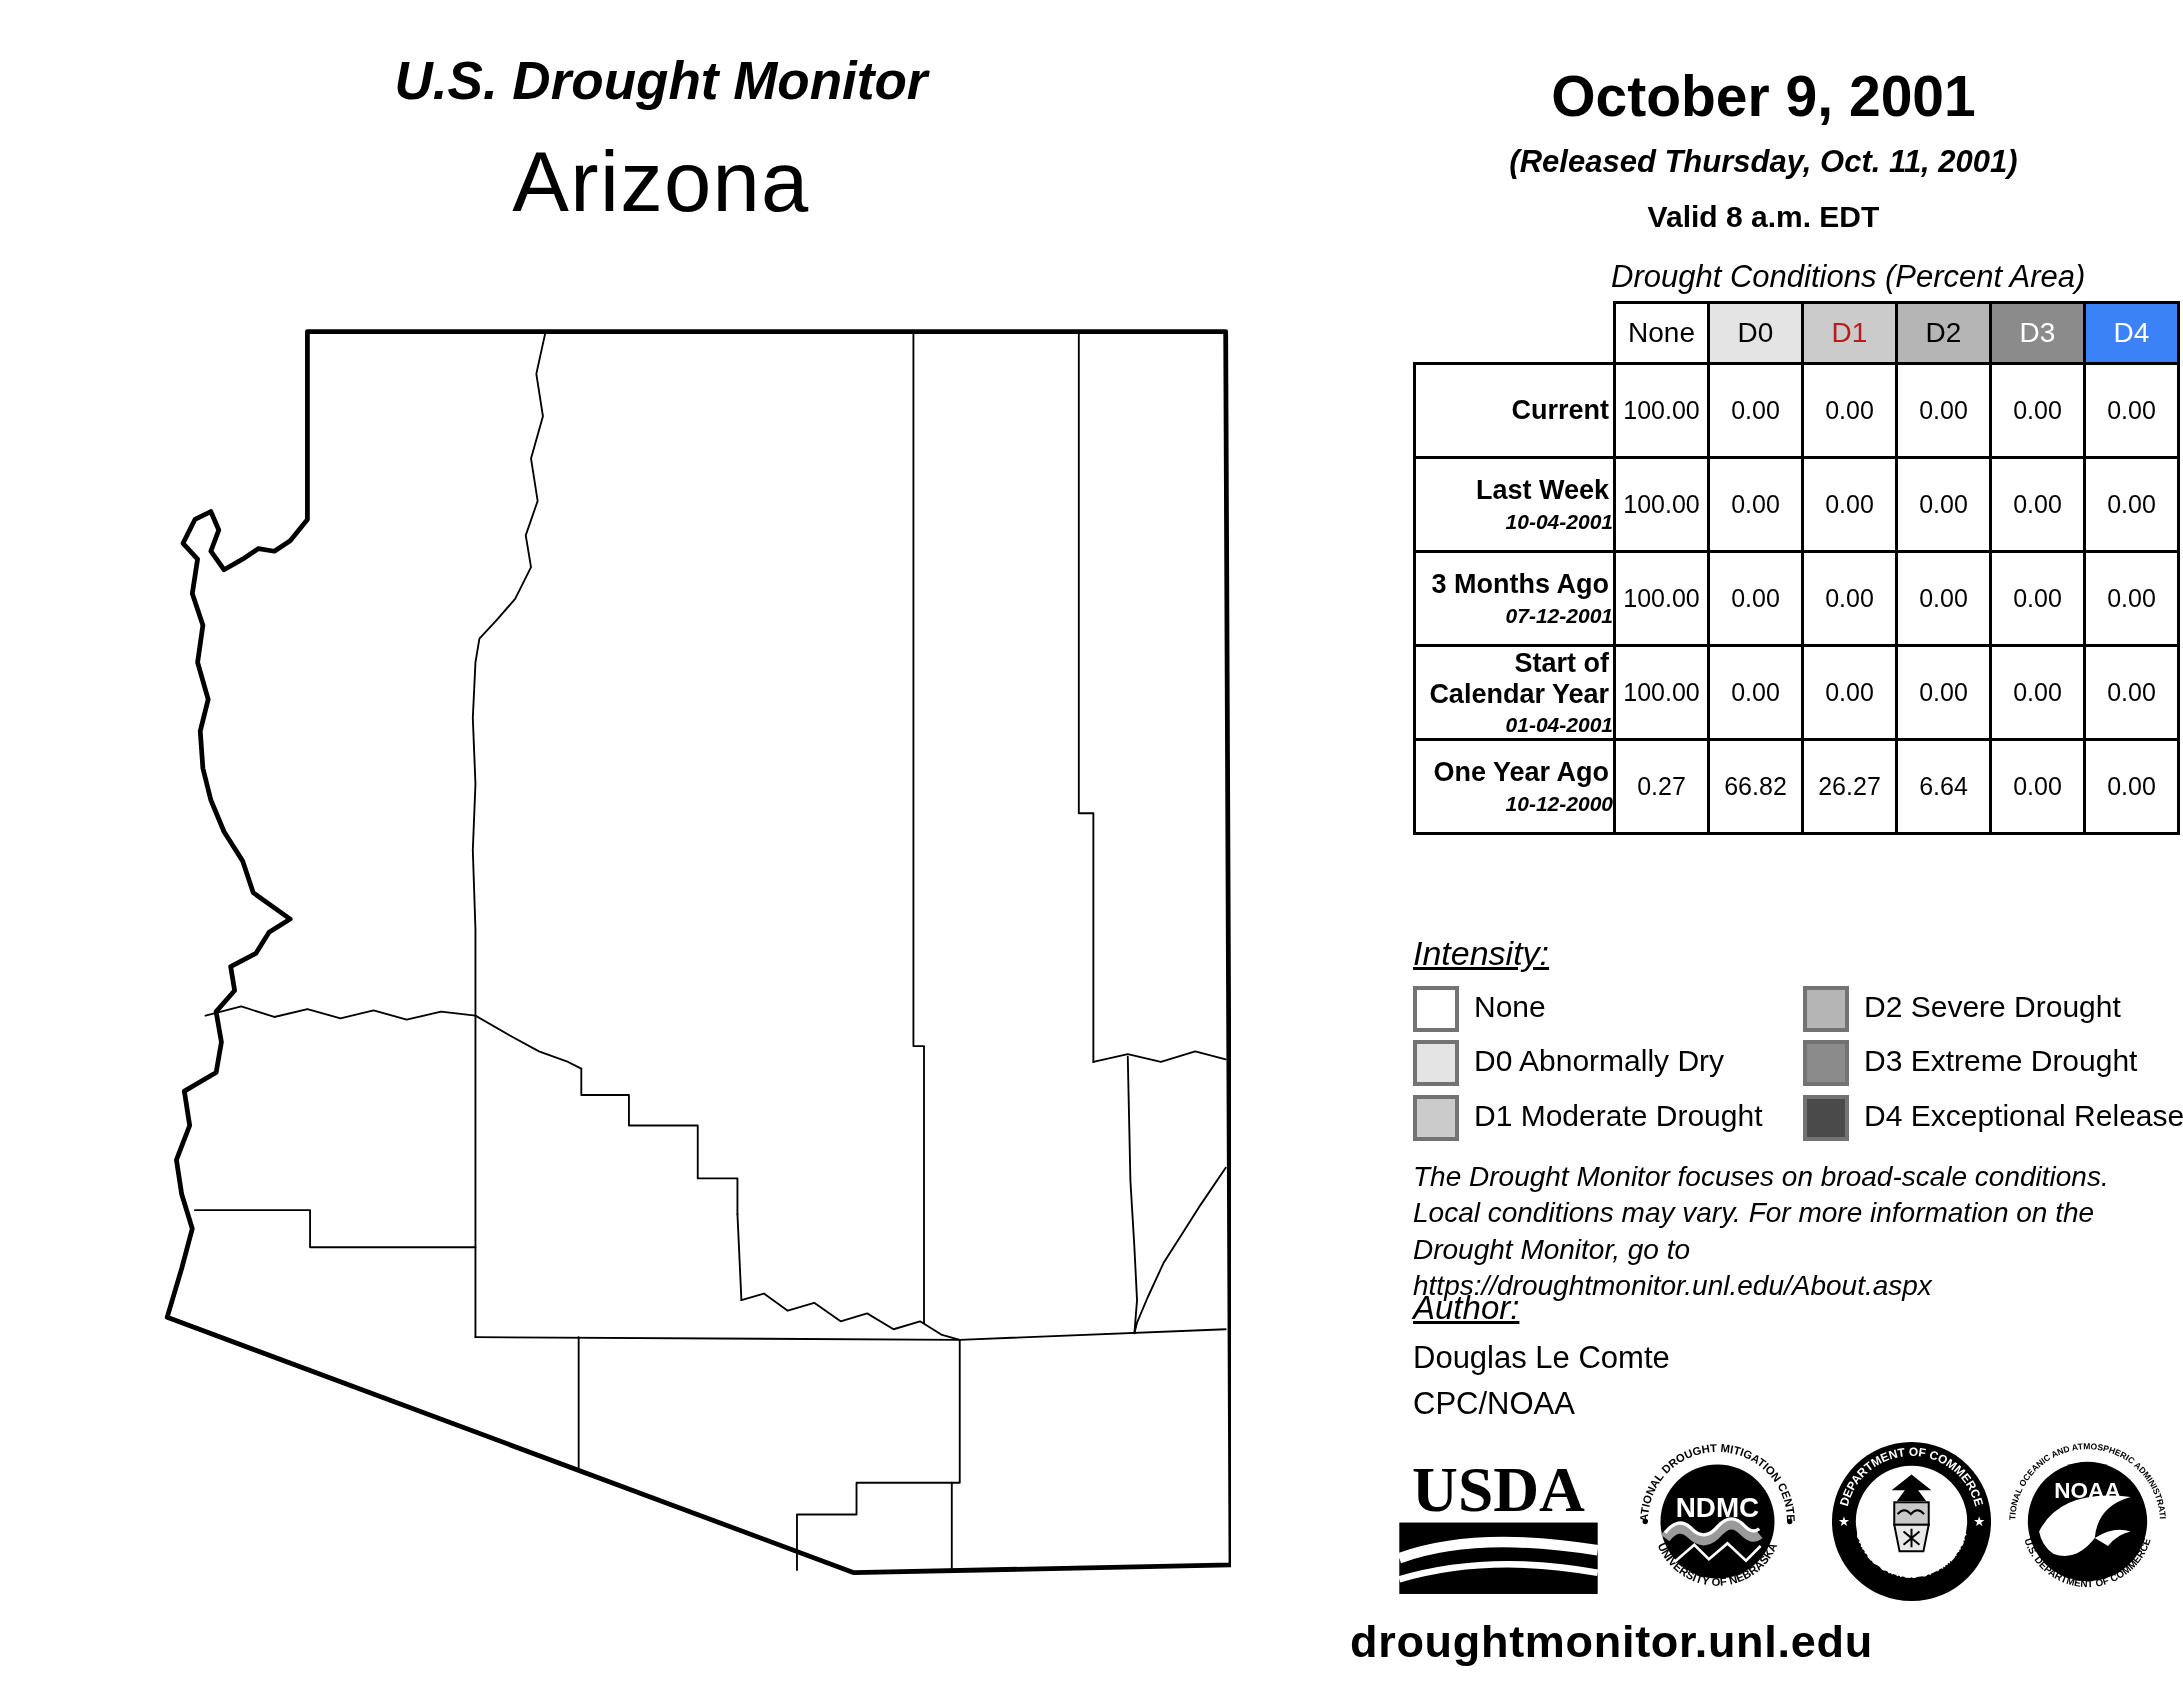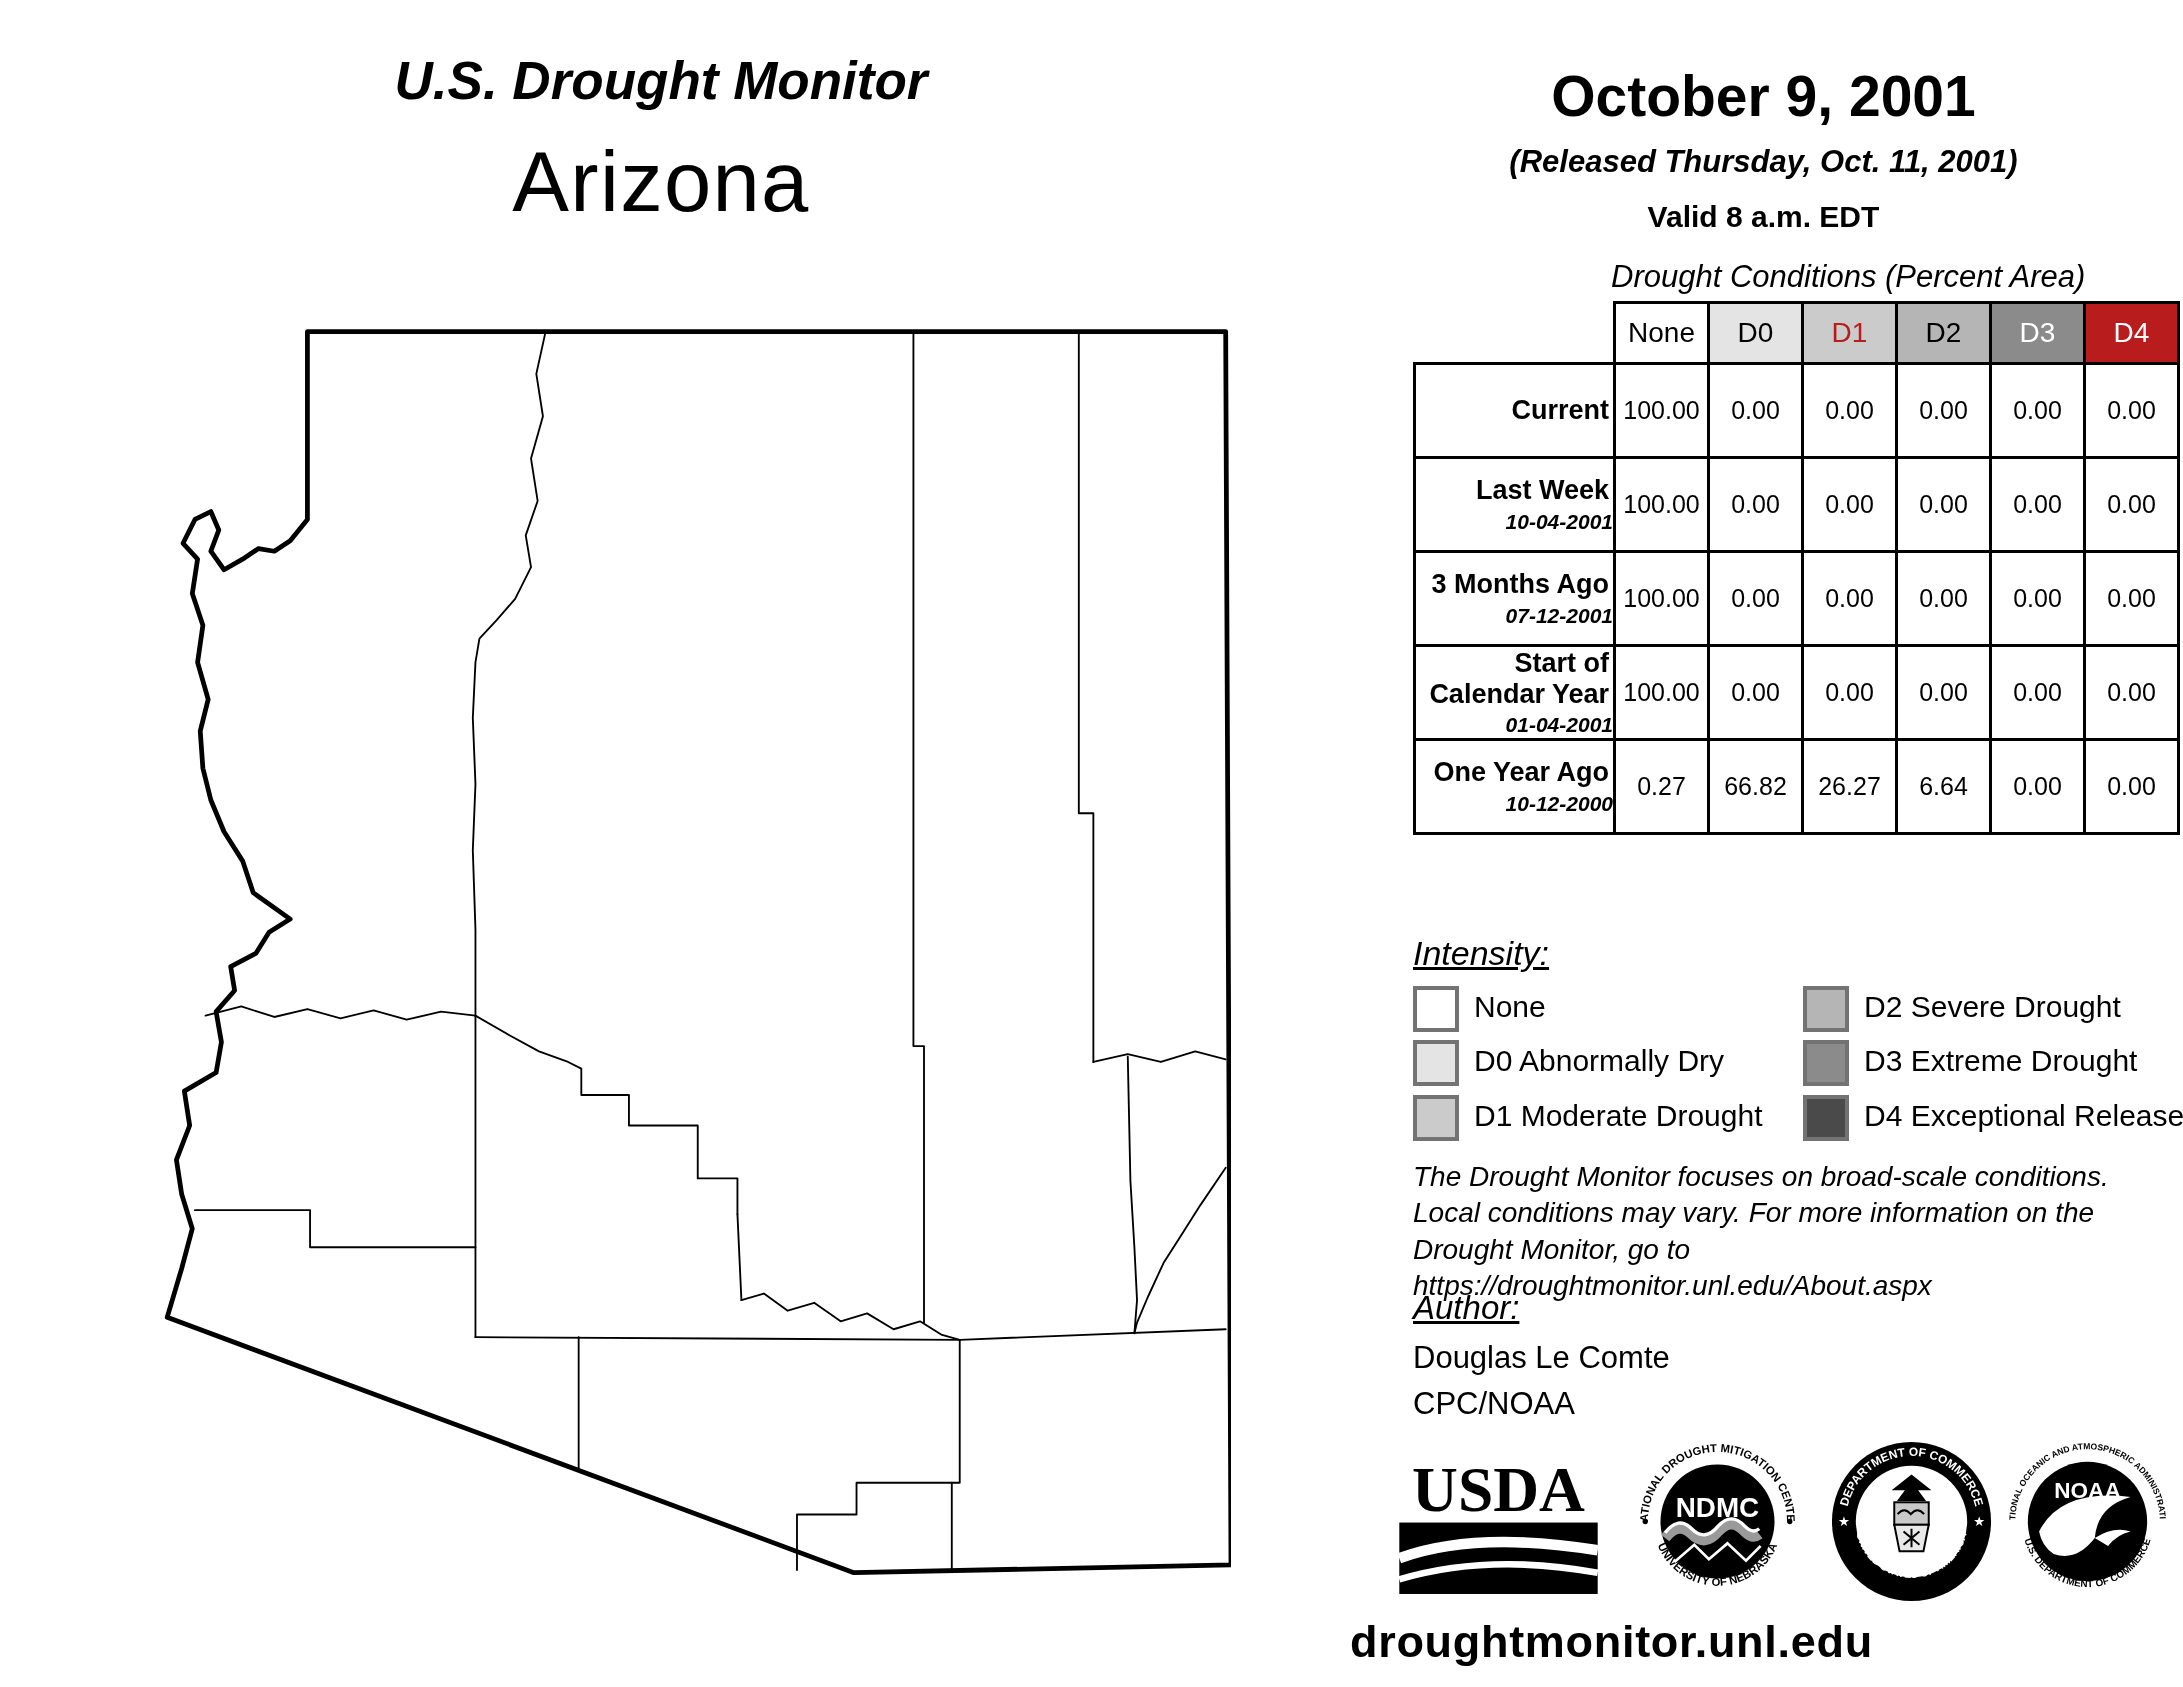--- a/index.html
+++ b/index.html
@@ -109,21 +109,21 @@
 
   <table class="dm-table">
     <tbody>
         <tr>
       <td class="phantom"></td>
       <th class="colhead" style="background-color: rgb(255, 255, 255); color: rgb(0, 0, 0);">None</th>
       <th class="colhead" style="background-color: rgb(228, 228, 228); color: rgb(0, 0, 0);">D0</th>
       <th class="colhead" style="background-color: rgb(203, 203, 203); color: #b91c1c;">D1</th>
       <th class="colhead" style="background-color: rgb(181, 181, 181); color: rgb(0, 0, 0);">D2</th>
       <th class="colhead" style="background-color: rgb(139, 139, 139); color: rgb(255, 255, 255);">D3</th>
-      <th class="colhead" style="background-color: #b91c1c; color: rgb(255, 255, 255);">D4</th>
+      <th class="colhead" style="background-color: #3b82f6; color: rgb(255, 255, 255);">D4</th>
     </tr>
     <tr>
       <th class="rowlabel">
         <div class="rl">Current</div>
       </th>
       <td class="val">100.00</td>
       <td class="val">0.00</td>
       <td class="val">0.00</td>
       <td class="val">0.00</td>
       <td class="val">0.00</td>

